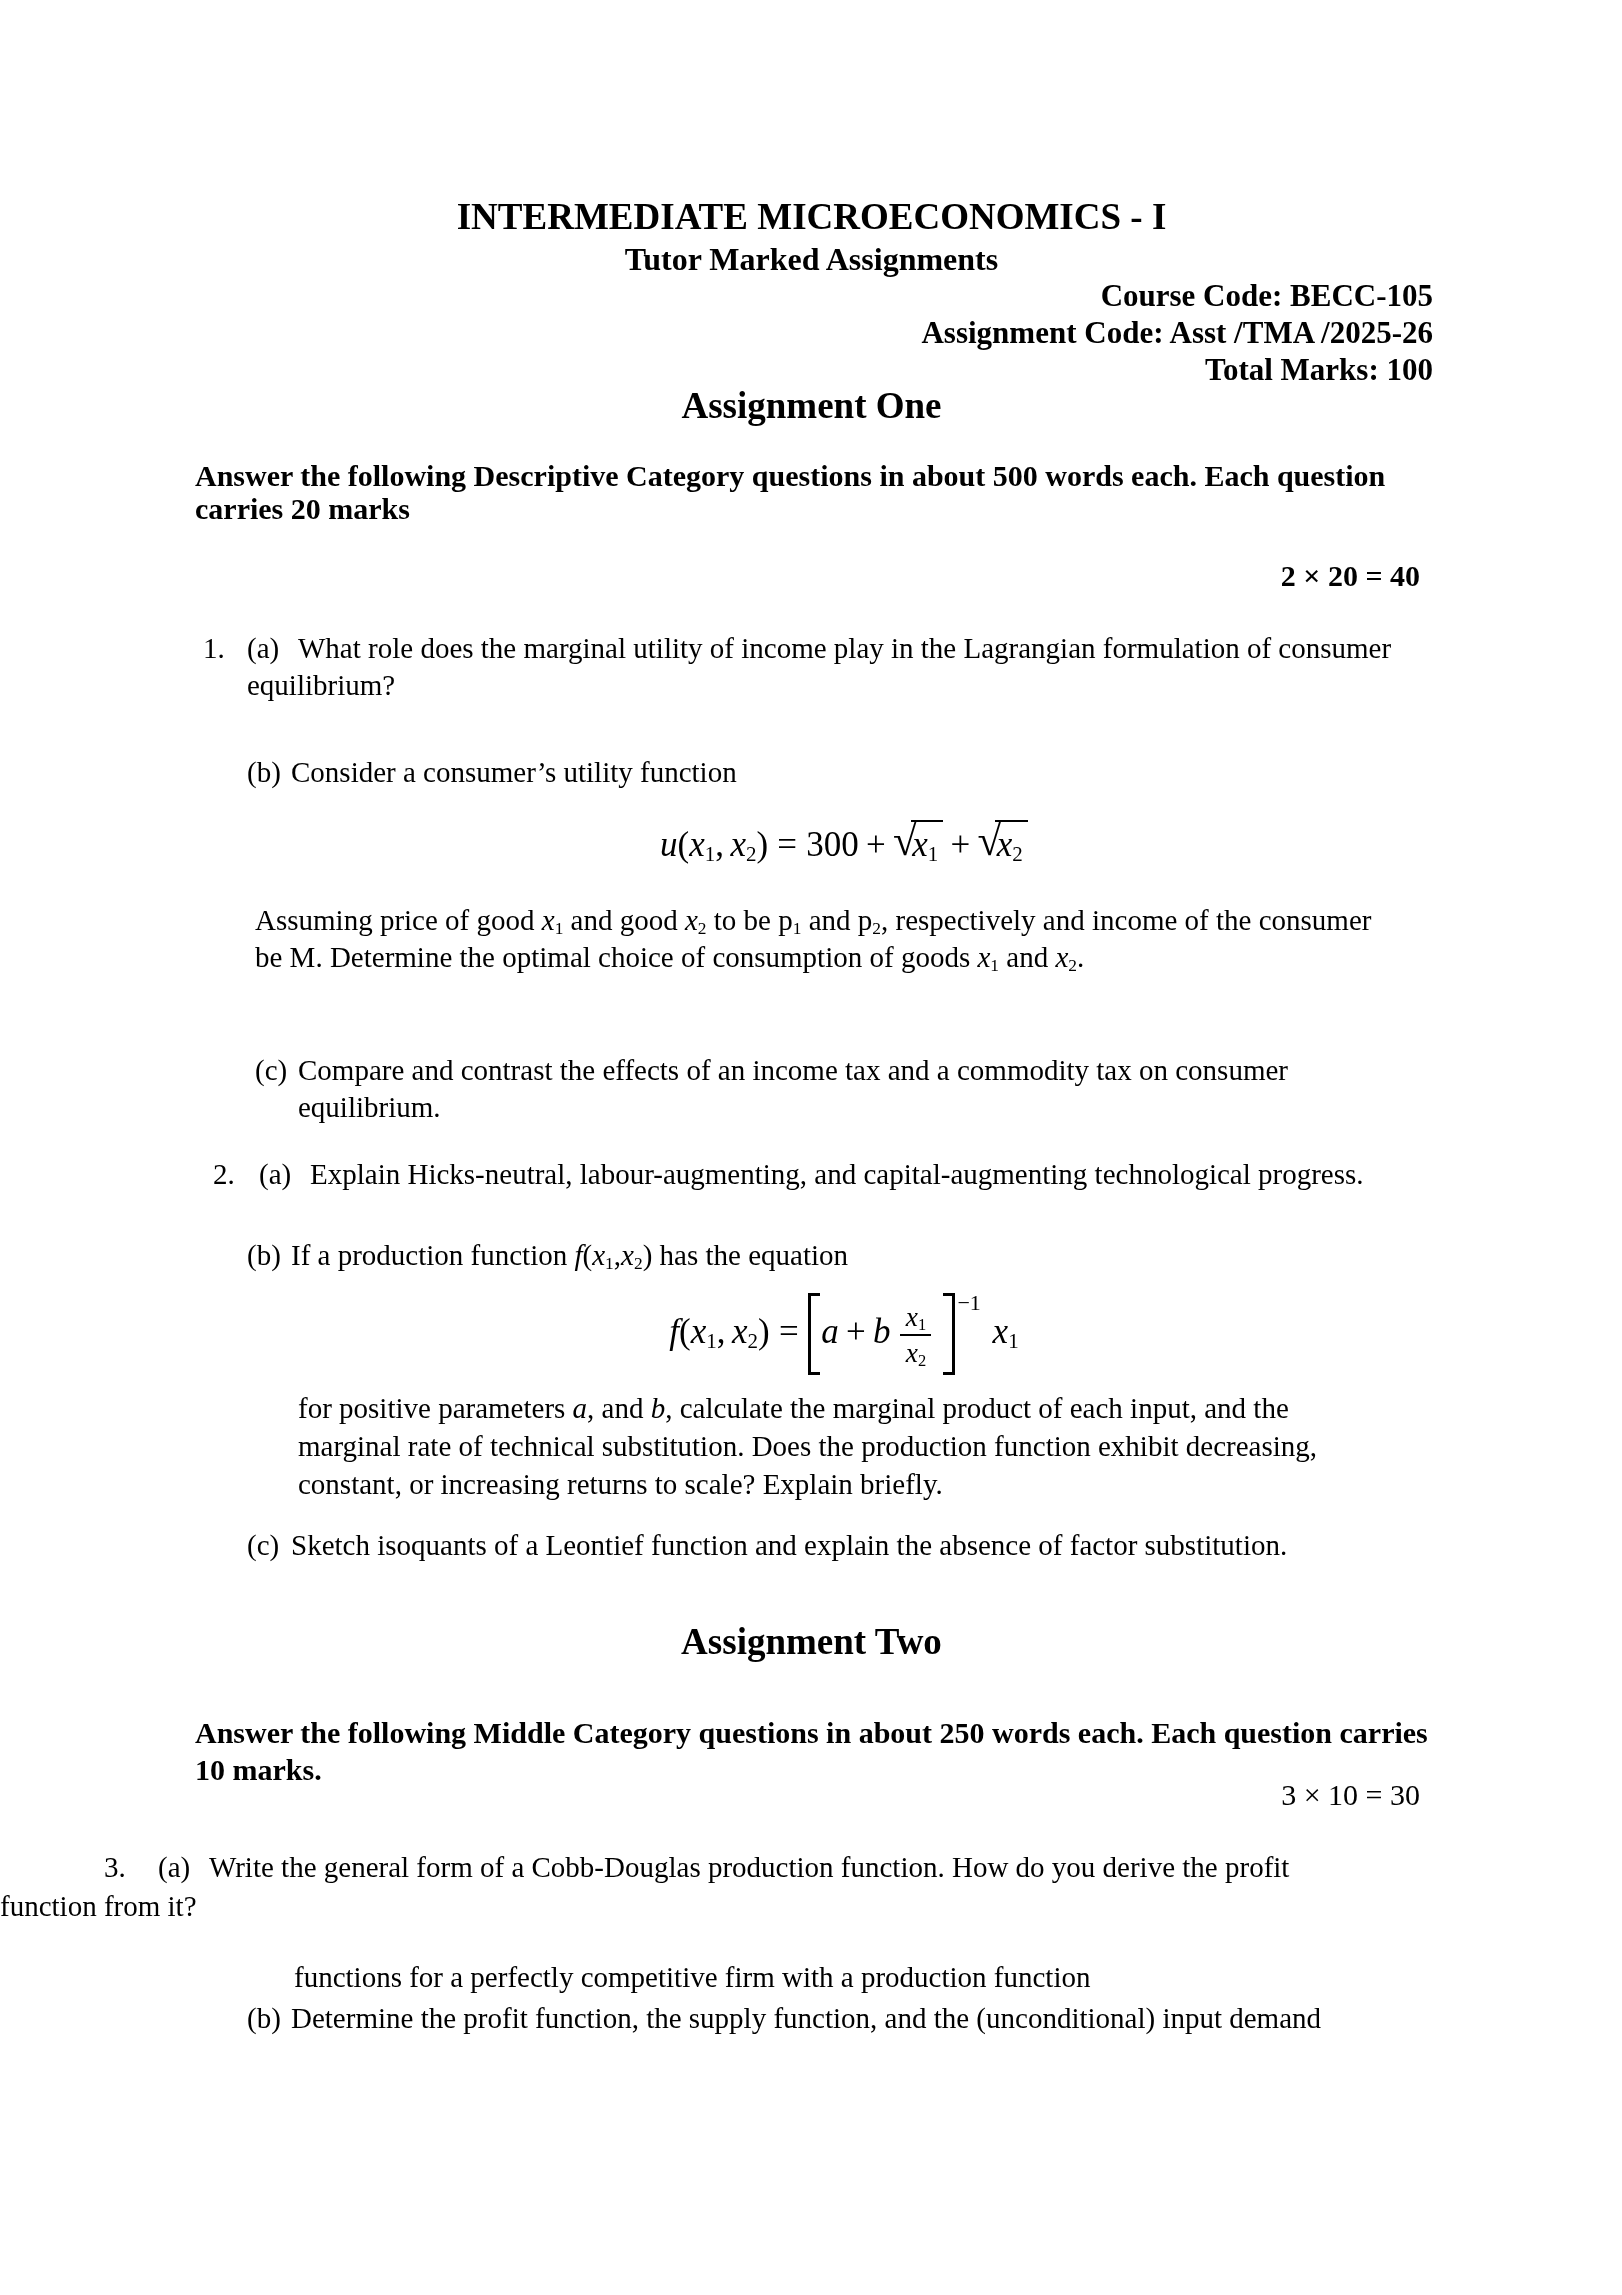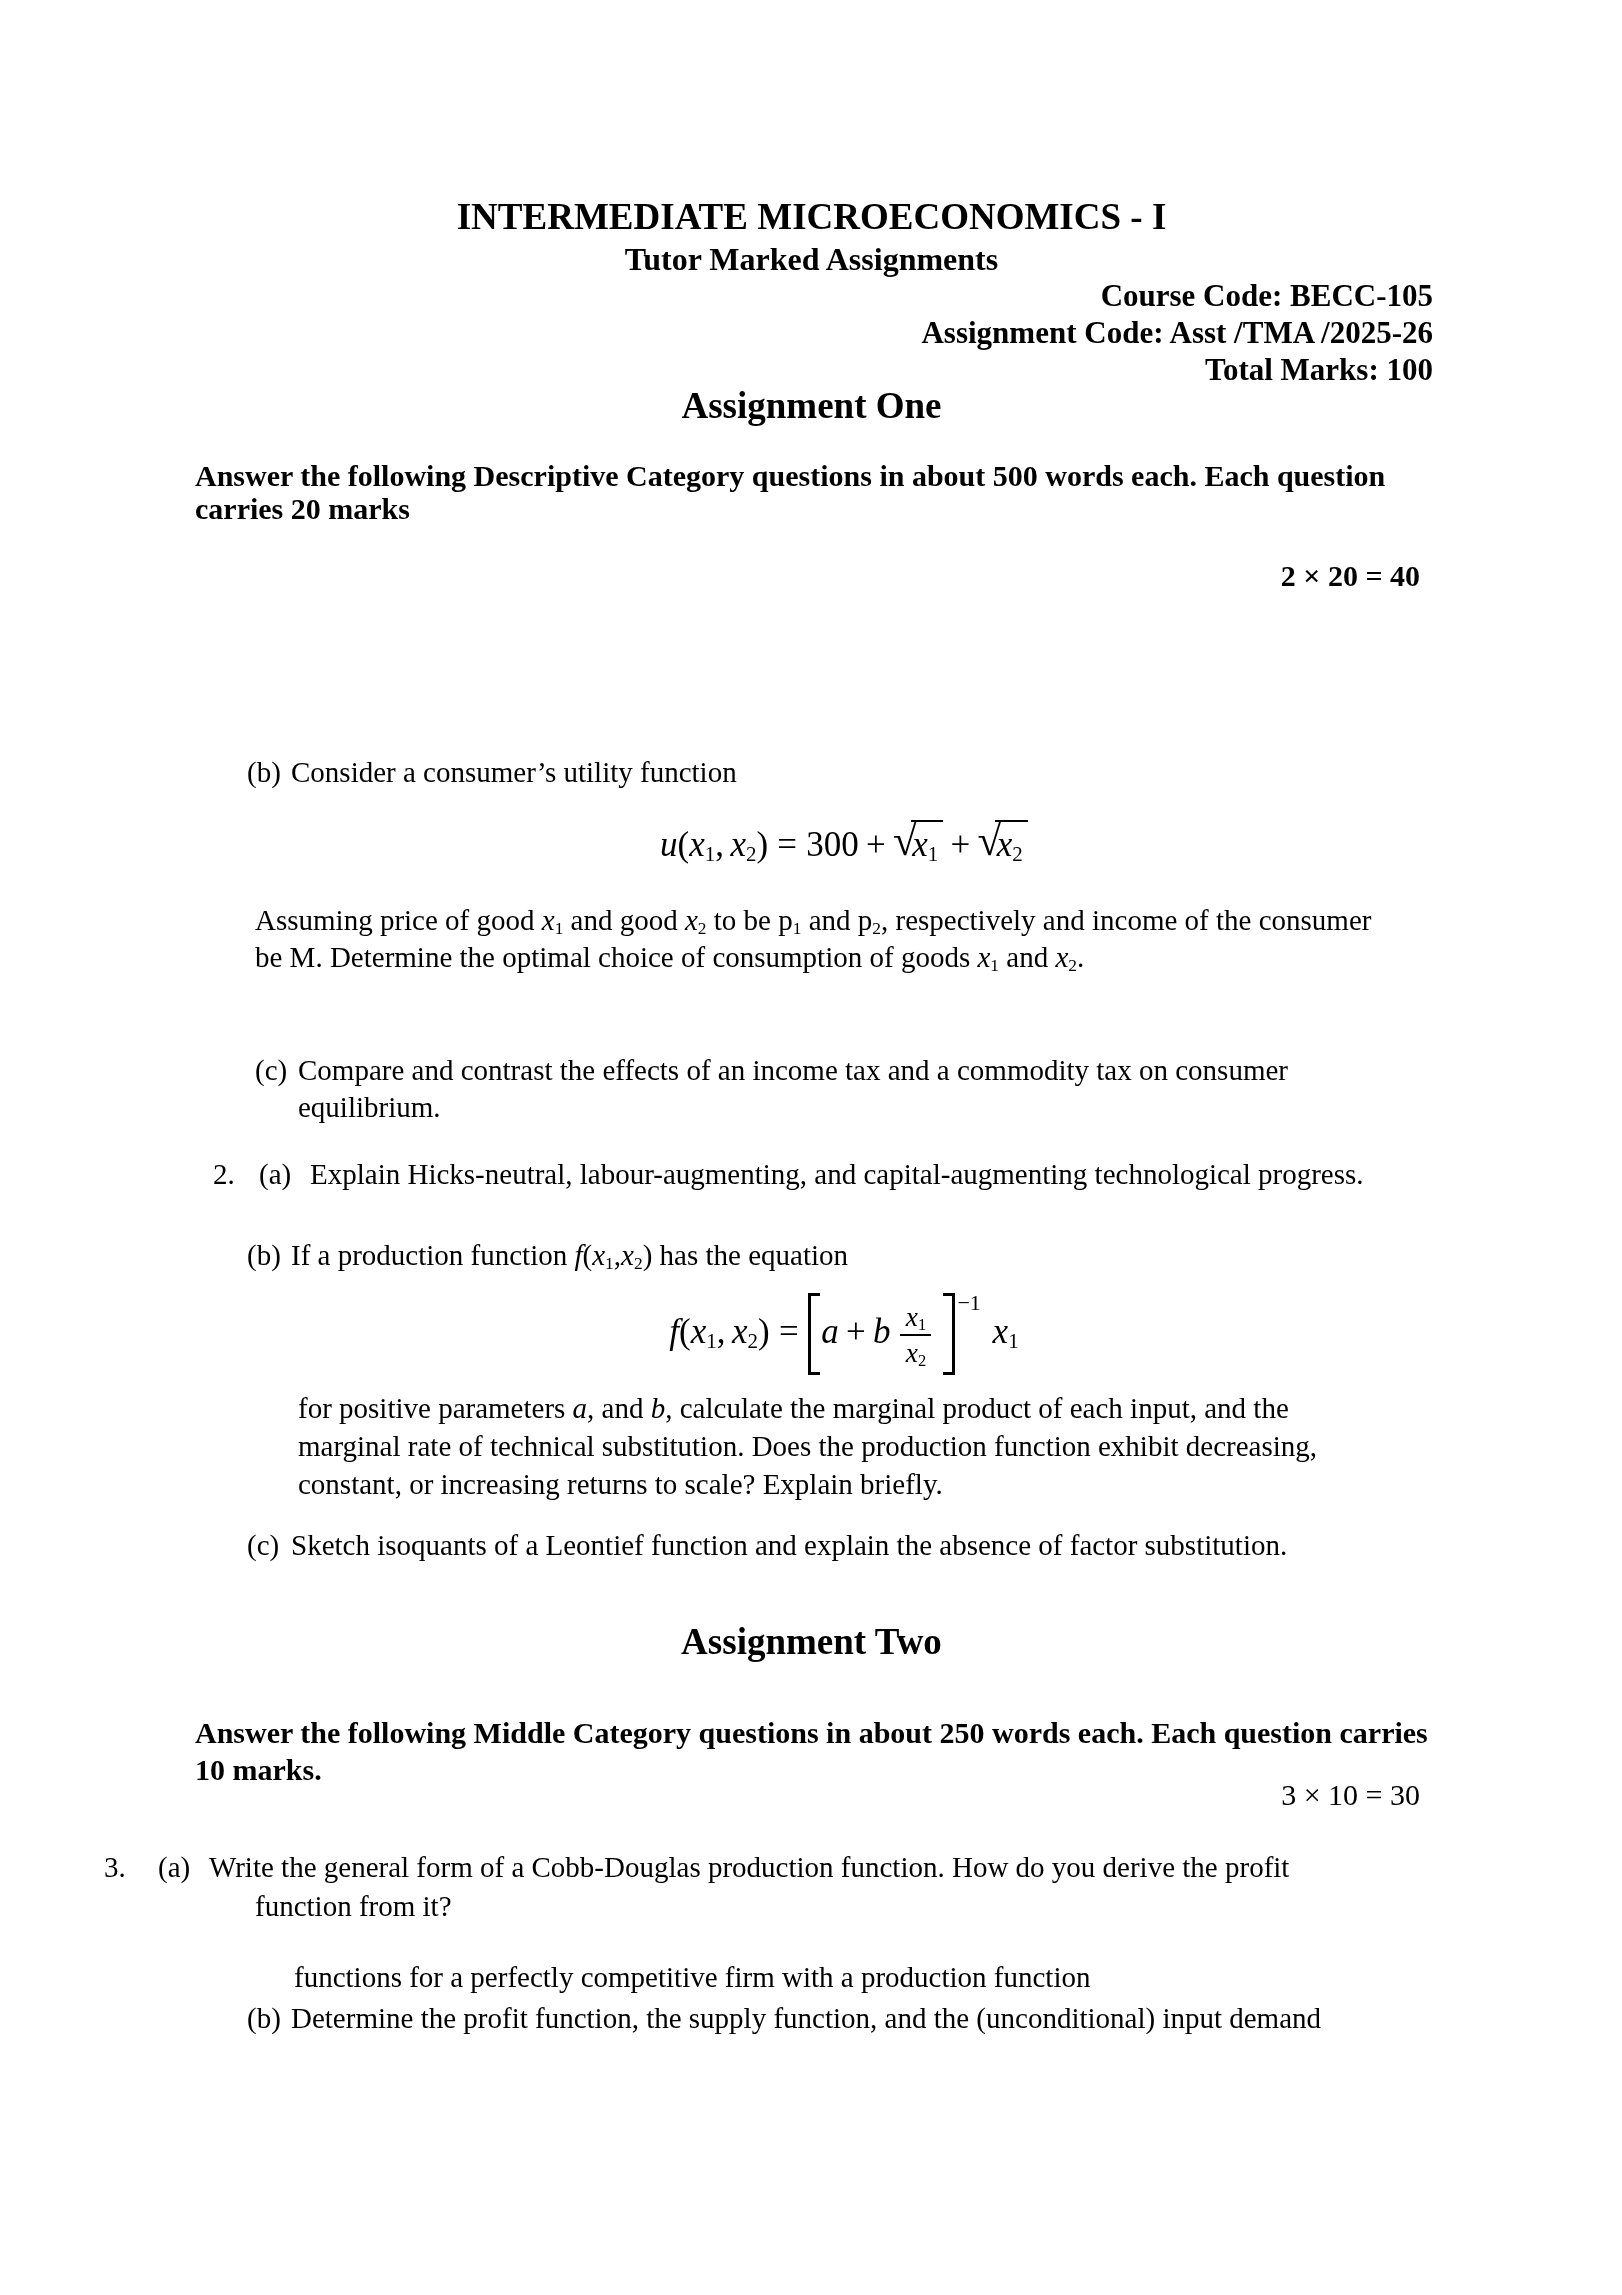--- a/index.html
+++ b/index.html
@@ -55,20 +55,28 @@
 
   <div class="blk center bold" style="top:385px;font-size:37px;line-height:42px;">Assignment One</div>
 
   <div class="blk bold" style="top:459px;left:195px;font-size:30px;line-height:33px;">
     <div class="line">Answer the following Descriptive Category questions in about 500 words each. Each question</div>
     <div class="line">carries 20 marks</div>
   </div>
 
   <div class="blk" style="top:557px;right:203px;font-size:30px;font-weight:bold;">2 × 20 = 40</div>
 
+  <div class="blk" style="top:630px;left:0;">
+    <div class="line" style="padding-left:203px">
+      <span class="qn w67">1.</span><span class="ql w78">(a)</span><span>What role does the marginal utility of income play in the Lagrangian formulation of consumer</span>
+    </div>
+    <div class="line" style="padding-left:247px">
+      <span>equilibrium?</span>
+    </div>
+  </div>
 
   <div class="blk" style="top:754px;left:0;">
     <div class="line" style="padding-left:247px">
       <span class="ql w68">(b)</span><span>Consider a consumer’s utility function</span>
     </div>
   </div>
 
   <div class="blk eq" style="top:813px;left:255px;right:190px;line-height:56px;">
     <span class="iv">u</span><span>(</span><span class="iv">x</span><sub>1</sub><span class="cmsp">,</span><span class="iv">x</span><sub>2</sub><span>)</span><span class="mx">=</span><span>300</span><span class="px">+</span><span class="sqrt"><span class="sqrt-sign">√</span><span class="radicand"><span class="iv">x</span><sub>1</sub></span></span><span class="px">+</span><span class="sqrt"><span class="sqrt-sign">√</span><span class="radicand"><span class="iv">x</span><sub>2</sub></span></span>
   </div>
@@ -127,21 +135,21 @@
     <div class="line">Answer the following Middle Category questions in about 250 words each. Each question carries</div>
     <div class="line">10 marks.</div>
   </div>
 
   <div class="blk" style="top:1776px;right:203px;font-size:30px;">3 × 10 = 30</div>
 
   <div class="blk" style="top:1848px;left:0;line-height:39px;">
     <div class="line" style="padding-left:104px">
       <span class="qn w82">3.</span><span class="ql w78">(a)</span><span>Write the general form of a Cobb-Douglas production function. How do you derive the profit</span>
     </div>
-    <div class="line" style="padding-left:255px">
+    <div class="line" style="">
       <span>function from it?</span>
     </div>
   </div>
 
   <div class="blk" style="top:1957px;left:0;line-height:41px;">
     <div class="line" style="padding-left:294px">
       <span>functions for a perfectly competitive firm with a production function</span>
     </div>
     <div class="line" style="padding-left:247px">
       <span class="ql w68">(b)</span><span>Determine the profit function, the supply function, and the (unconditional) input demand</span>

